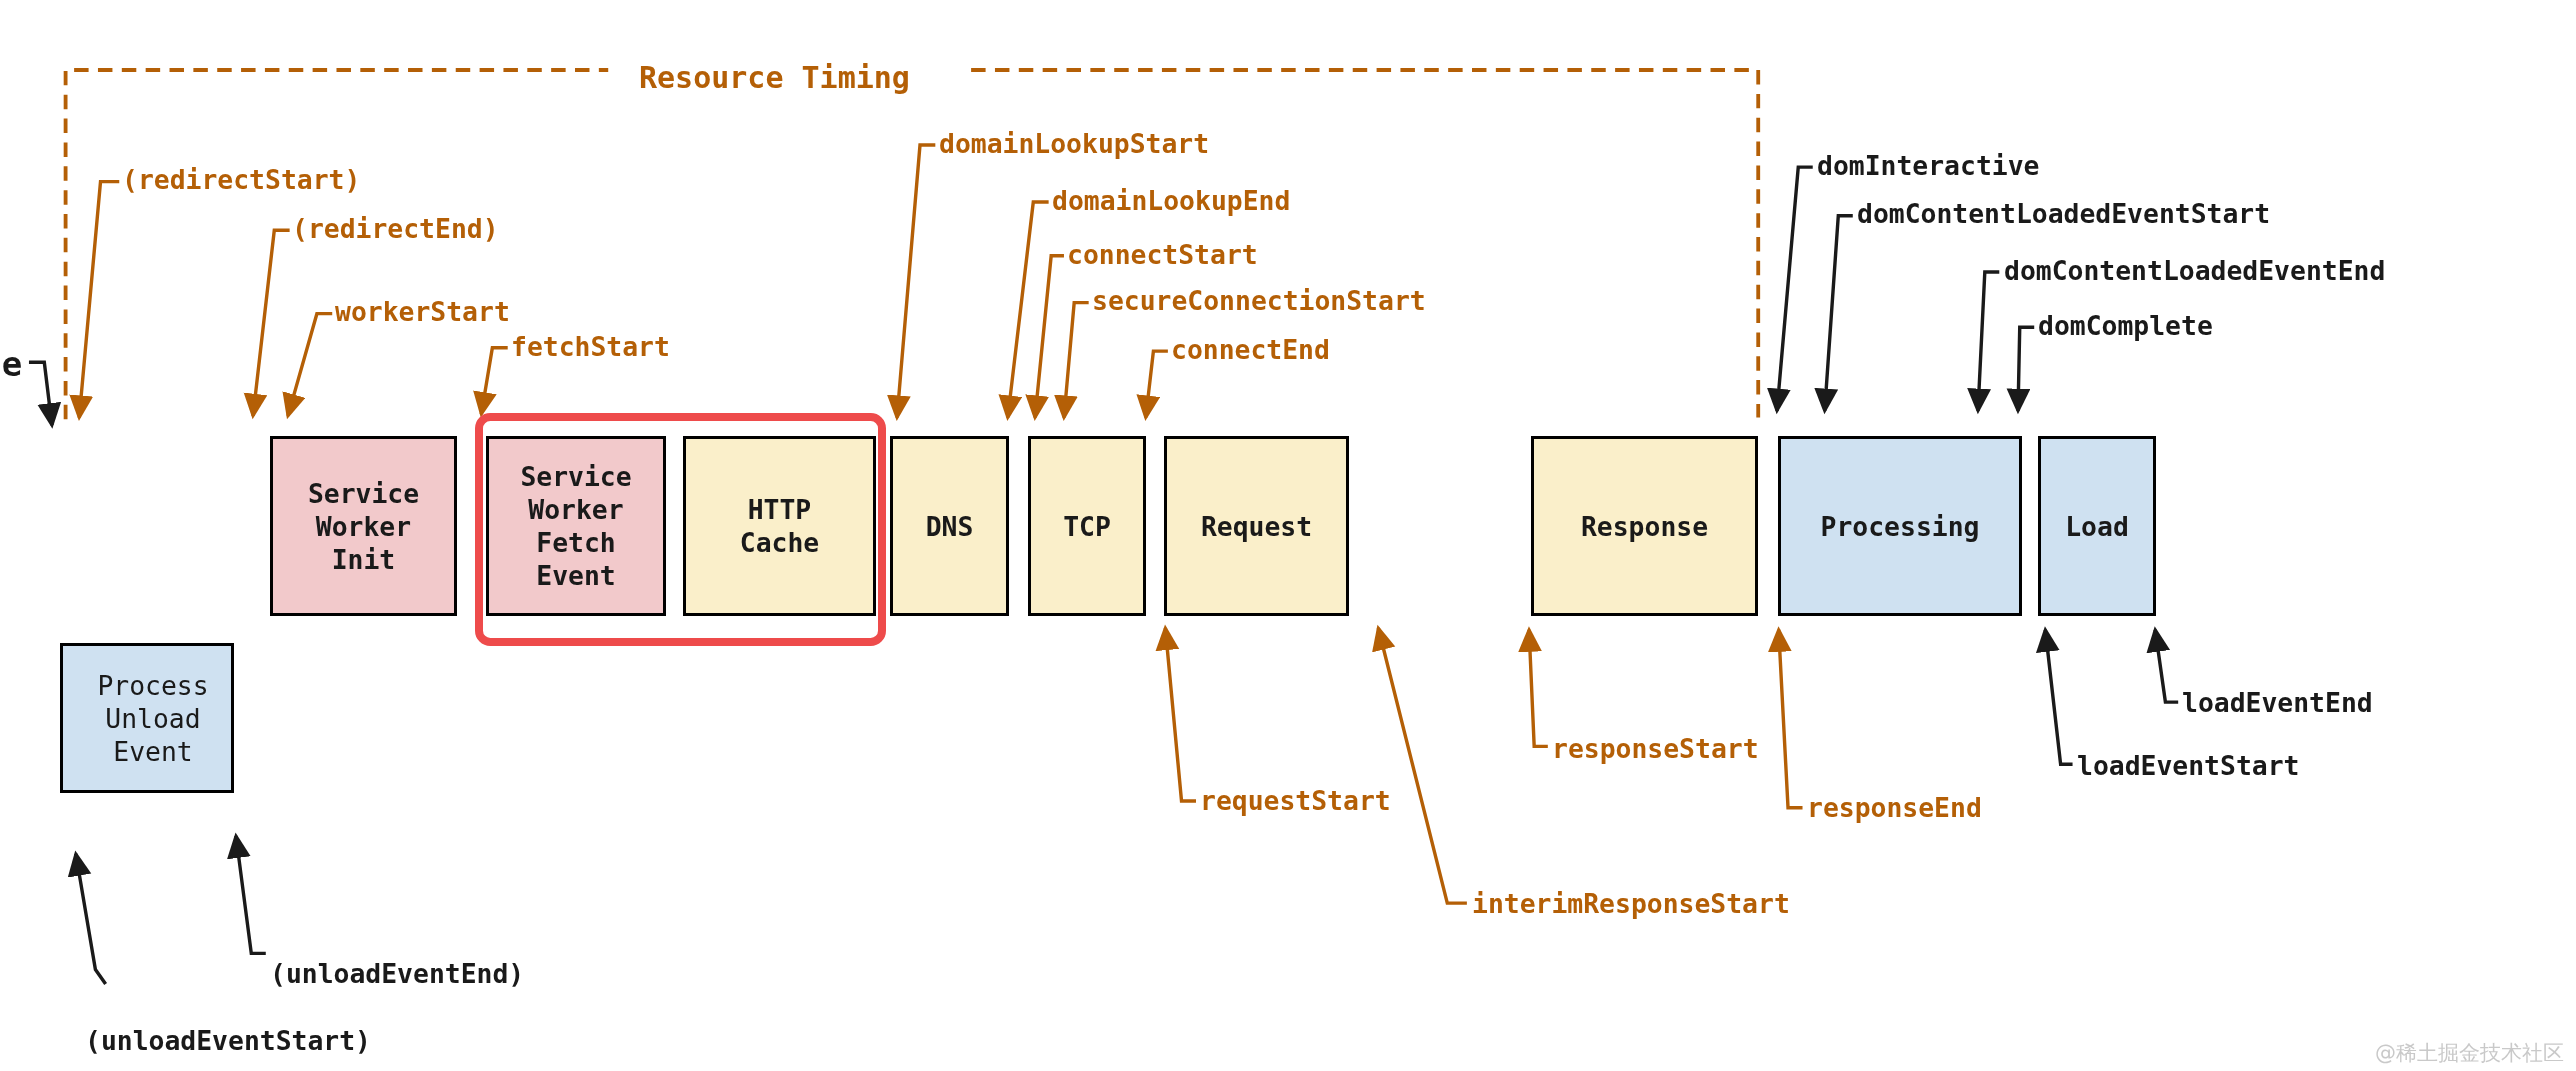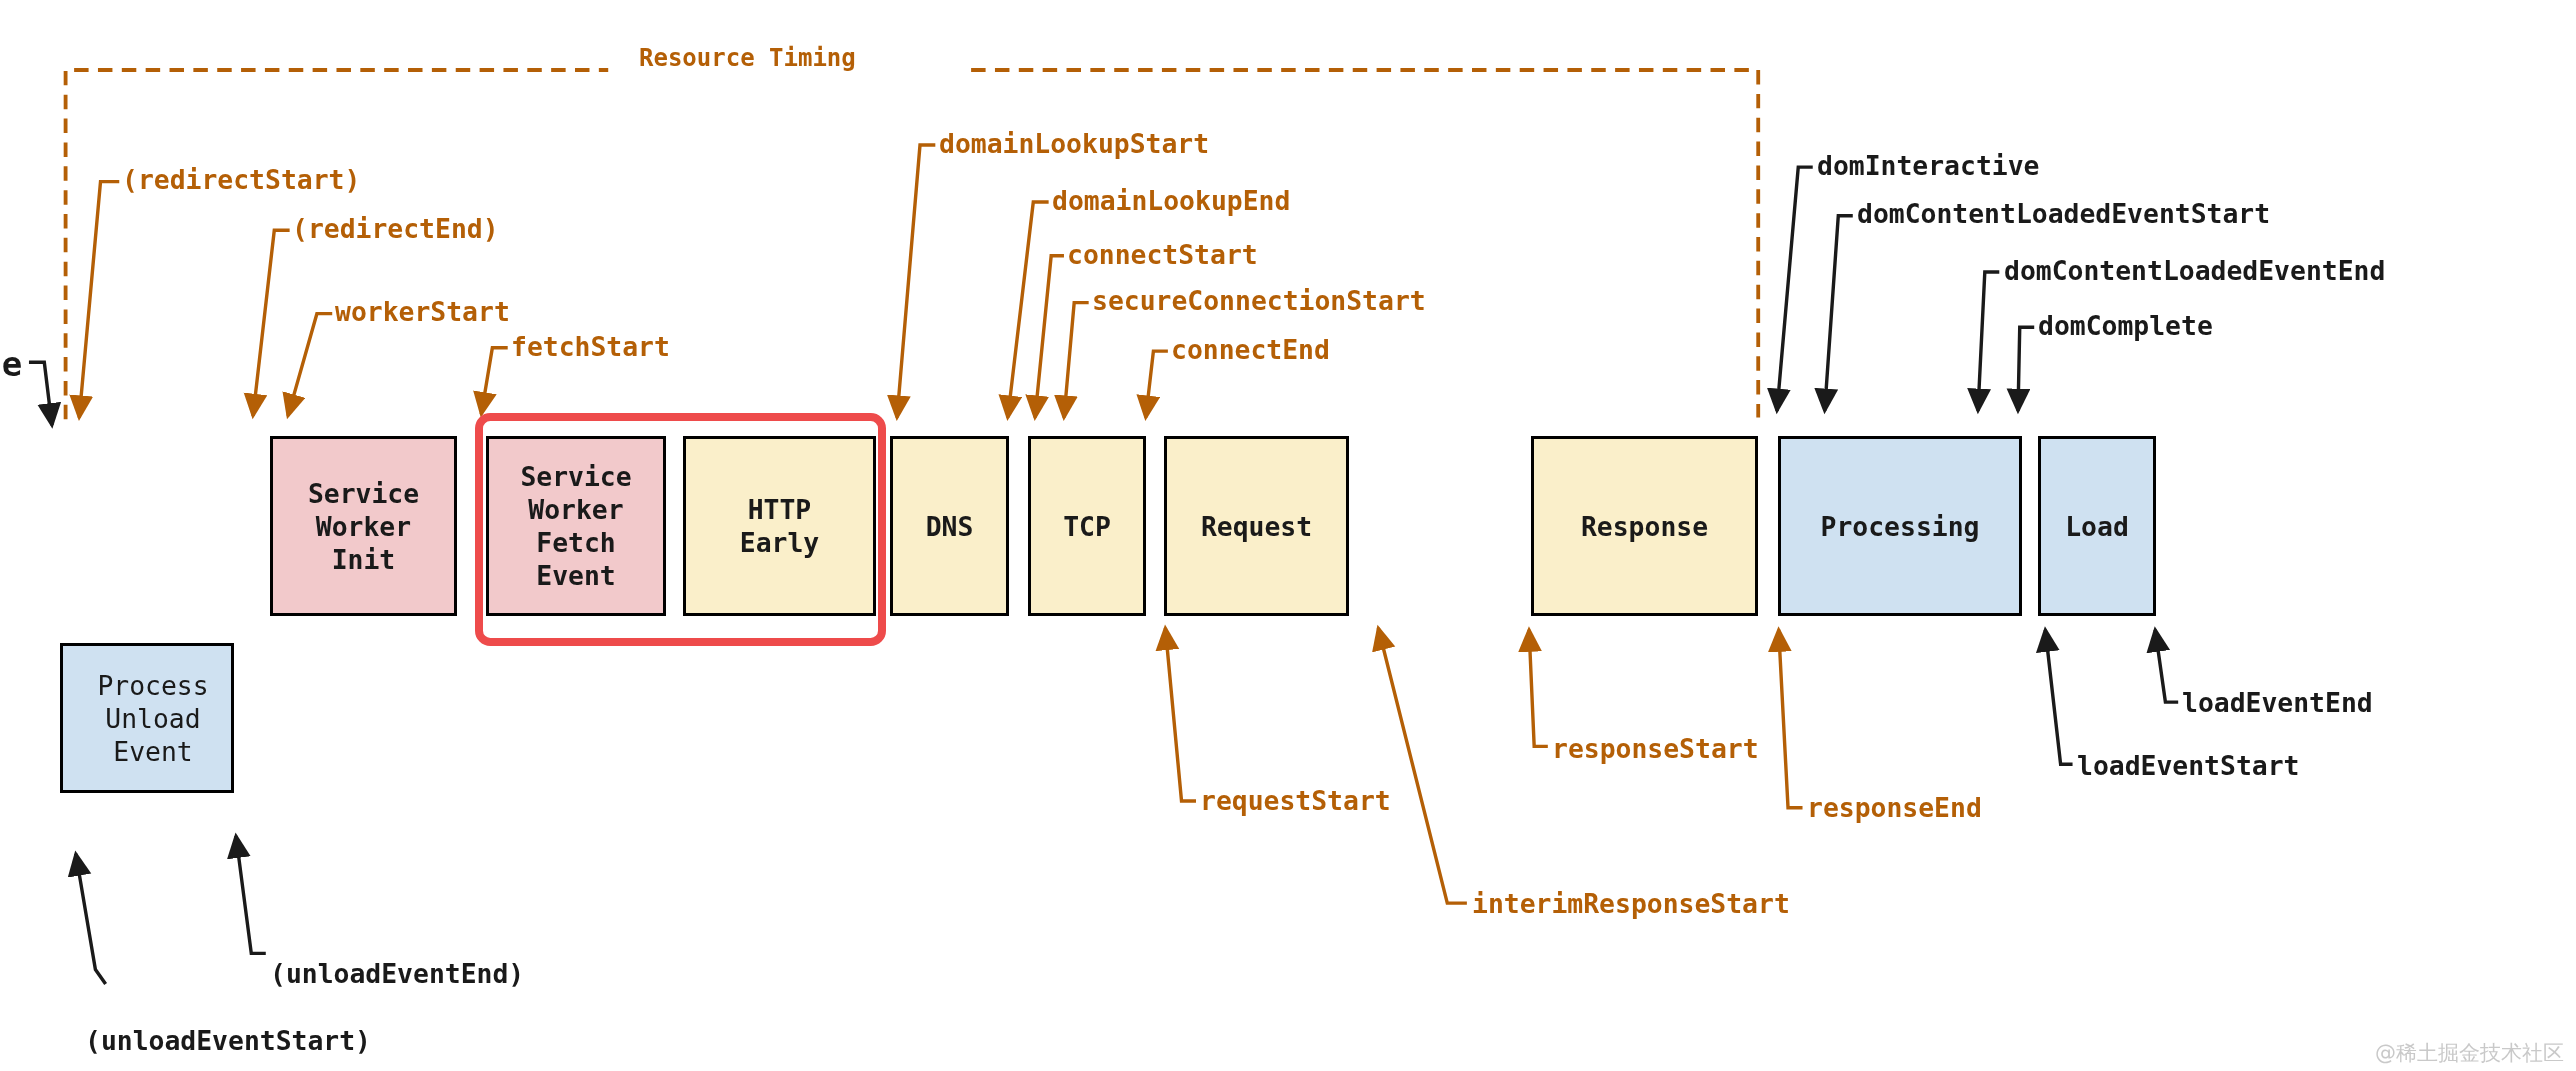--- a/index.html
+++ b/index.html
@@ -27,21 +27,21 @@
     color:var(--black); line-height:1.25; white-space:pre-line;padding-left:12px;
   }
   #red-highlight{
     position:absolute; left:475px; top:413px; width:411px; height:233px; box-sizing:border-box;
     border:8.5px solid var(--red); border-radius:15.3px; background:transparent;
   }
   .ann{position:absolute; font-weight:bold; font-size:26.4px; white-space:nowrap;}
   .o-label{color:var(--orange);}
   .b-label{color:var(--black);}
   #resource-timing-title{
-    position:absolute; left:639px; top:44px; font-size:24px; font-weight:bold;
+    position:absolute; left:639px; top:60px; font-size:30px; font-weight:bold;
     color:var(--orange); white-space:nowrap;
   }
   #cut-label{position:absolute; left:1.7px; top:344px; font-size:34px; font-weight:bold; color:var(--black);}
   #watermark{
     position:absolute; right:12px; top:1039px; font-size:21px; color:var(--watermark_gray);
     font-family:"DejaVu Sans", sans-serif;
   }
   .conn-o{stroke:var(--orange); fill:none; stroke-width:4;}
   .conn-b{stroke:var(--black); fill:none; stroke-width:4;}
   .bracket{stroke:var(--orange); fill:none; stroke-width:4.5; stroke-dasharray:17 11;}
@@ -99,21 +99,21 @@
   <div id="red-highlight"></div>
 
   <div class="phase-box v-pink" style="left:270px;width:187px;">Service
 Worker
 Init</div>
   <div class="phase-box v-pink" style="left:486px;width:180px;">Service
 Worker
 Fetch
 Event</div>
   <div class="phase-box v-cream" style="left:683px;width:193px;">HTTP
-Early</div>
+Cache</div>
   <div class="phase-box v-cream" style="left:890px;width:119px;">DNS</div>
   <div class="phase-box v-cream" style="left:1028px;width:118px;">TCP</div>
   <div class="phase-box v-cream" style="left:1164px;width:185px;">Request</div>
   <div class="phase-box v-cream" style="left:1531px;width:227px;">Response</div>
   <div class="phase-box v-blue" style="left:1778px;width:244px;">Processing</div>
   <div class="phase-box v-blue" style="left:2038px;width:118px;">Load</div>
 
   <div id="unload-box">Process
 Unload
 Event</div>

